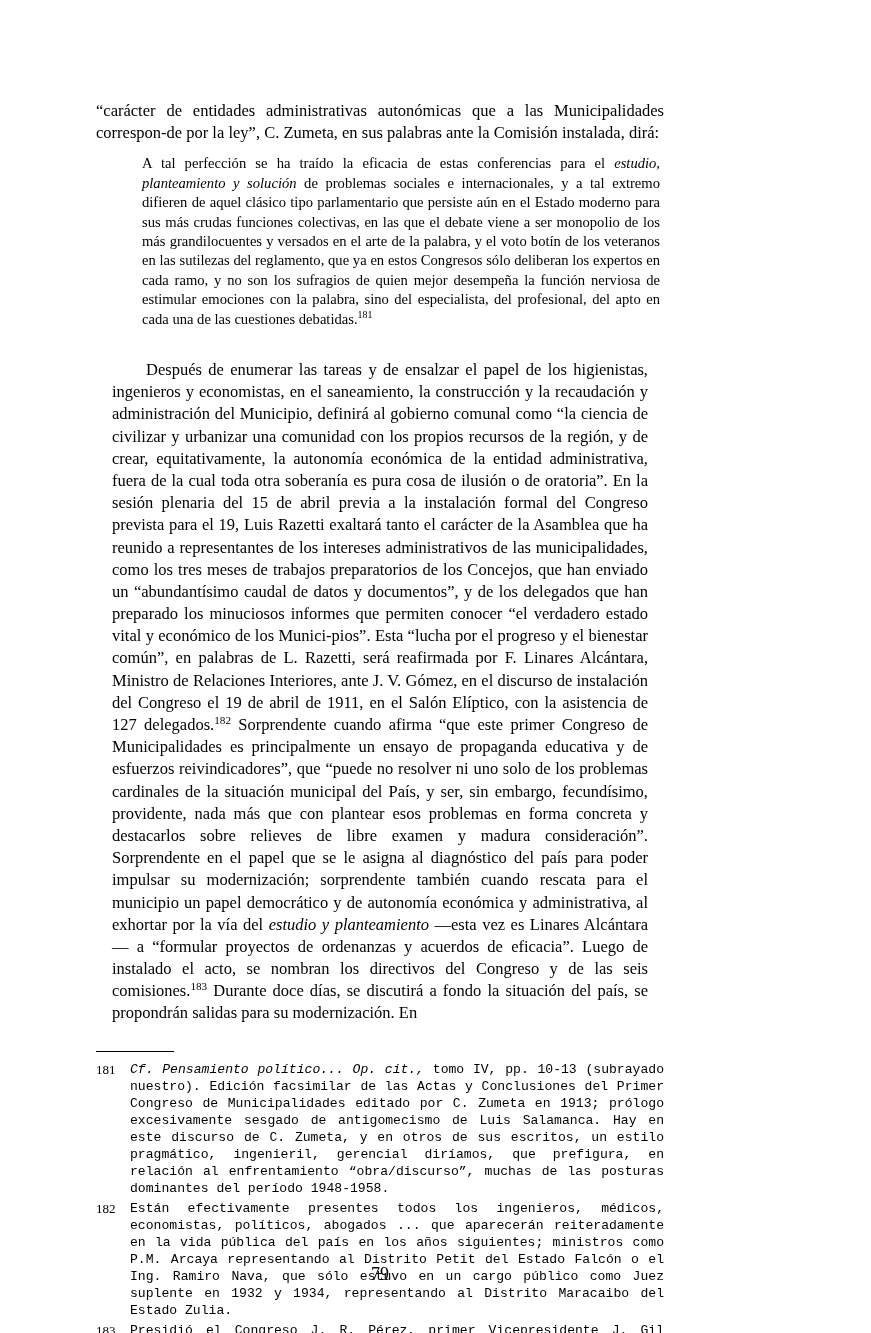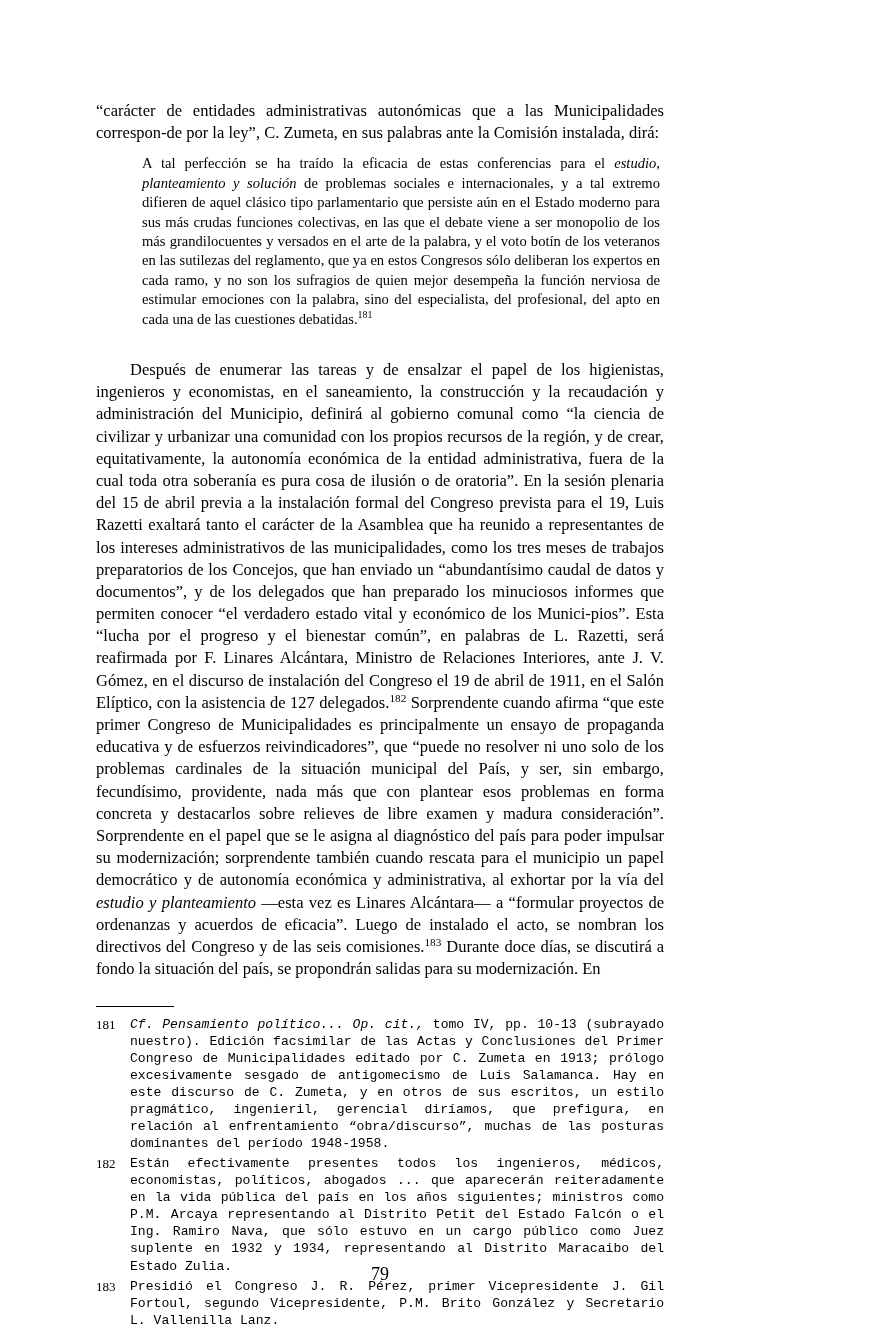--- a/index.html
+++ b/index.html
@@ -24,21 +24,21 @@
     font-size: 16.5px;
     line-height: 1.345;
     text-align: justify;
     text-justify: inter-word;
     hyphens: none;
   }
   .para-lead {
     margin: 0 0 8px 0;
   }
   .para-indent {
-    margin: 0;
+    margin: 16px;
     text-indent: 34px;
   }
   .blockquote {
     margin: 10px 0 30px 0;
     padding-left: 46px;
     padding-right: 4px;
     font-size: 14.6px;
     line-height: 1.33;
     text-align: justify;
   }

